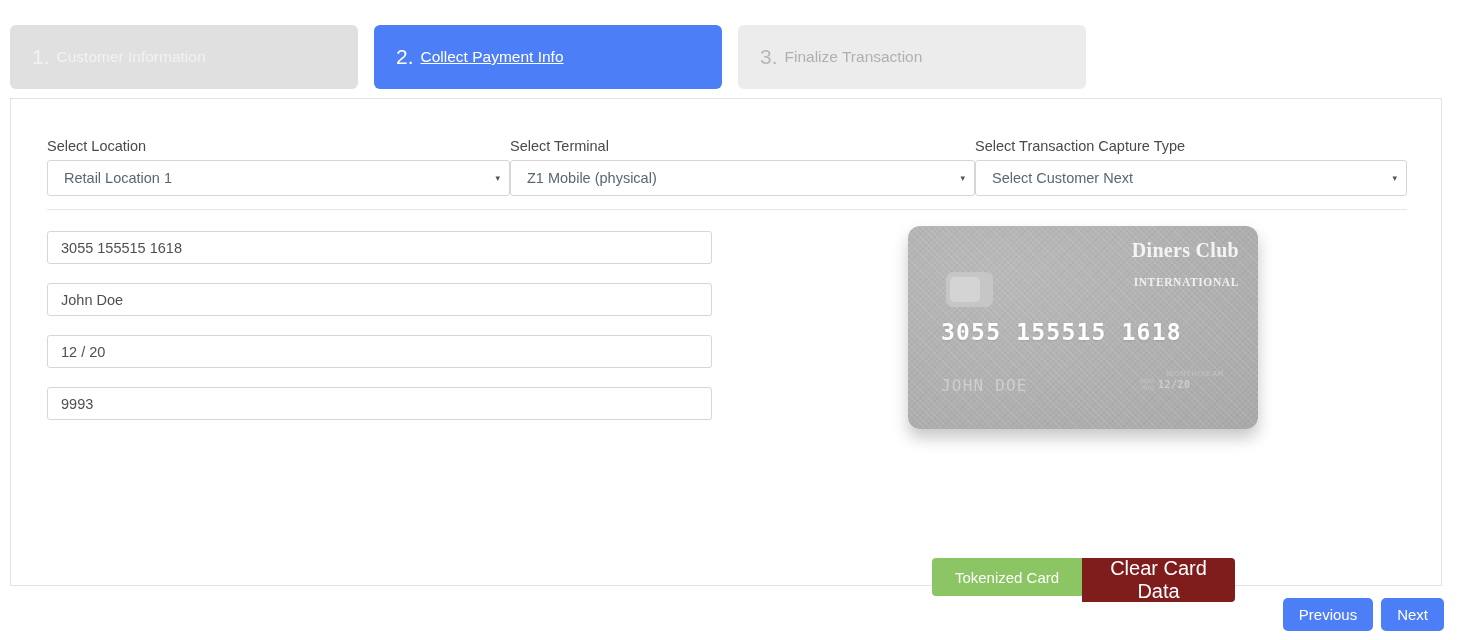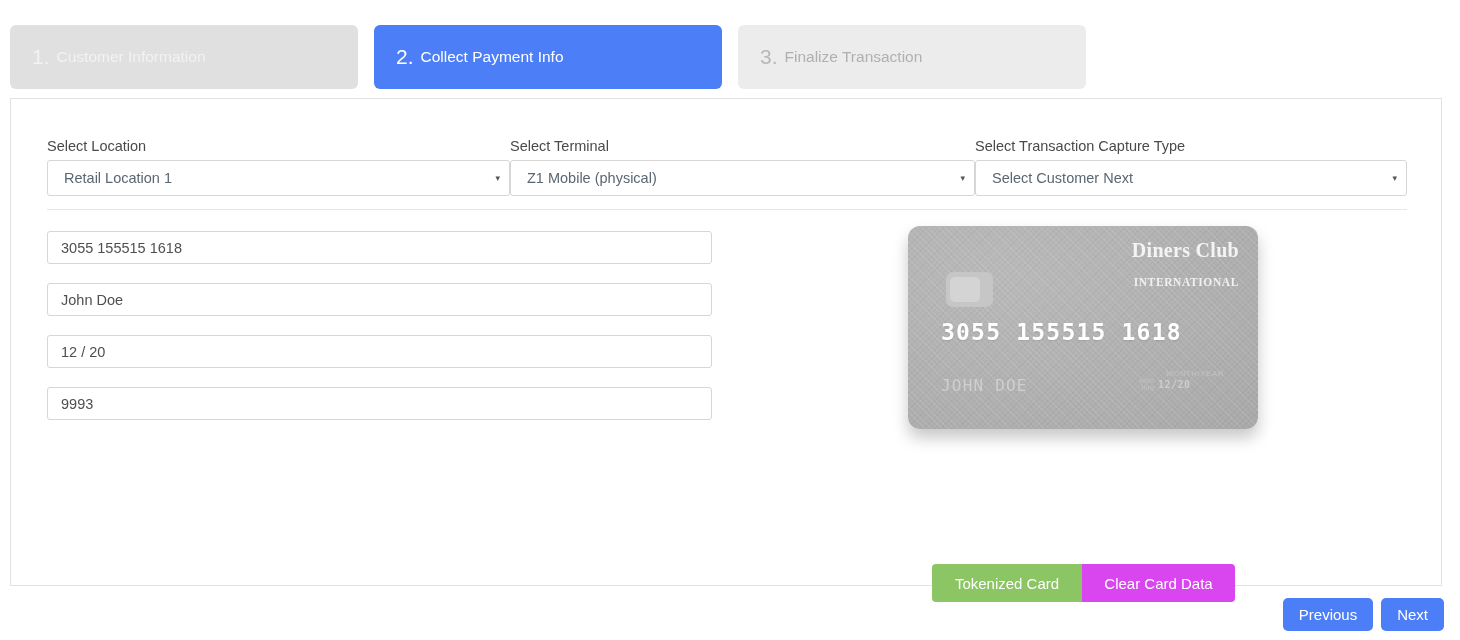--- a/index.html
+++ b/index.html
@@ -43,21 +43,21 @@
   }
   .step.done .step-num { color: #f2f2f2; }
   .step.done .step-label { color: #f2f2f2; }
 
   .step.active {
     width: 348px;
     background: #4c7ef8;
     color: #ffffff;
   }
   .step.active .step-num { color: #ffffff; }
-  .step.active .step-label { color: #ffffff; }
+  .step.active .step-label { color: #ffffff; text-decoration: underline; }
 
   .step.pending {
     width: 348px;
     background: #ececec;
     color: #b5b5b5;
   }
   .step.pending .step-num { color: #b8b8b8; }
   .step.pending .step-label { color: #b0b0b0; }
 
   
@@ -248,42 +248,41 @@
     font-weight: 700;
     color: #cdcdcd;
     letter-spacing: 0.5px;
   }
 
   
   .card-buttons {
     position: absolute;
     left: 921px; top: 459px;
     display: flex;
-    margin-top: 6px;
   }
   .btn {
     border: none;
     cursor: pointer;
     font-family: "Liberation Sans", sans-serif;
     color: #fff;
     display: flex;
     align-items: center;
     justify-content: center;
   }
   .btn-token {
     width: 150px; height: 38px;
     background: #8cc564;
     border-radius: 4px 0 0 4px;
     font-size: 15px;
   }
   .btn-clear {
-    width: 153px; height: 38px;
-    background: #d946ef;
+    width: 153px; height: 44px;
+    background: #7f1d1d;
     border-radius: 0 4px 4px 0;
-    font-size: 15px;
+    font-size: 20px;
   }
 
   
   .footer-nav {
     position: absolute;
     right: 16px; top: 598px;
     display: flex;
     gap: 8px;
   }
   .btn-nav {

